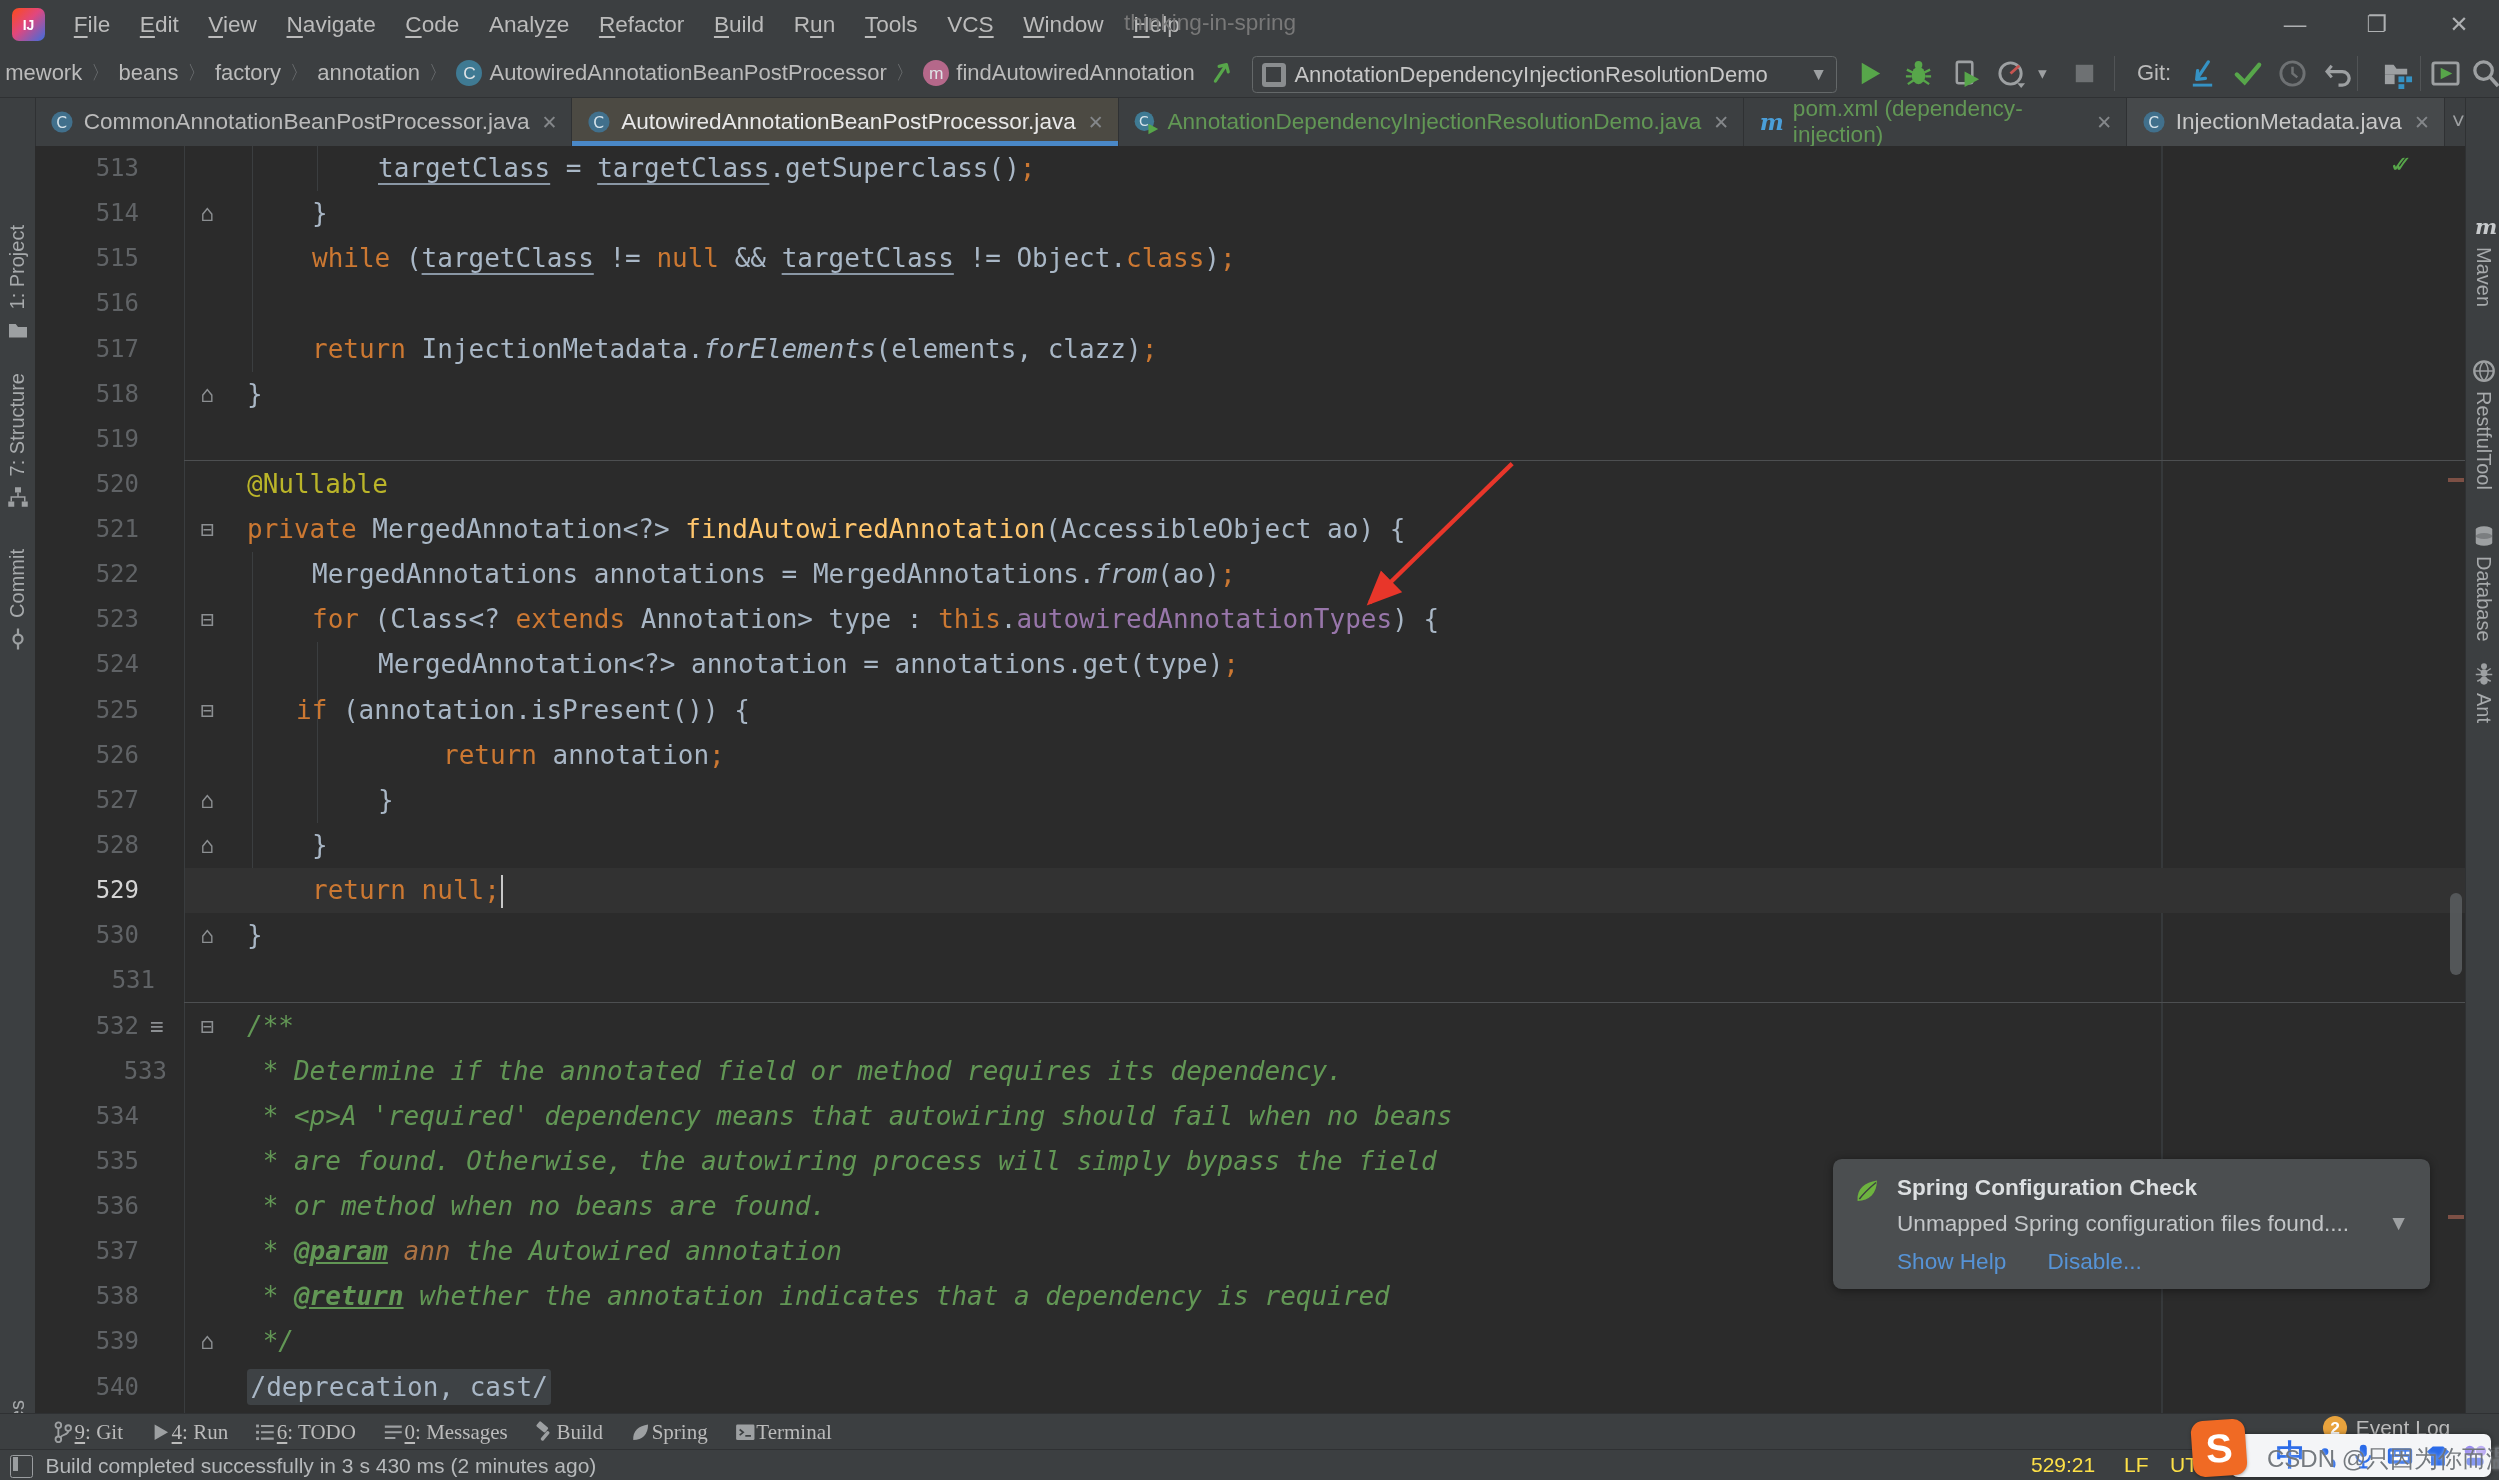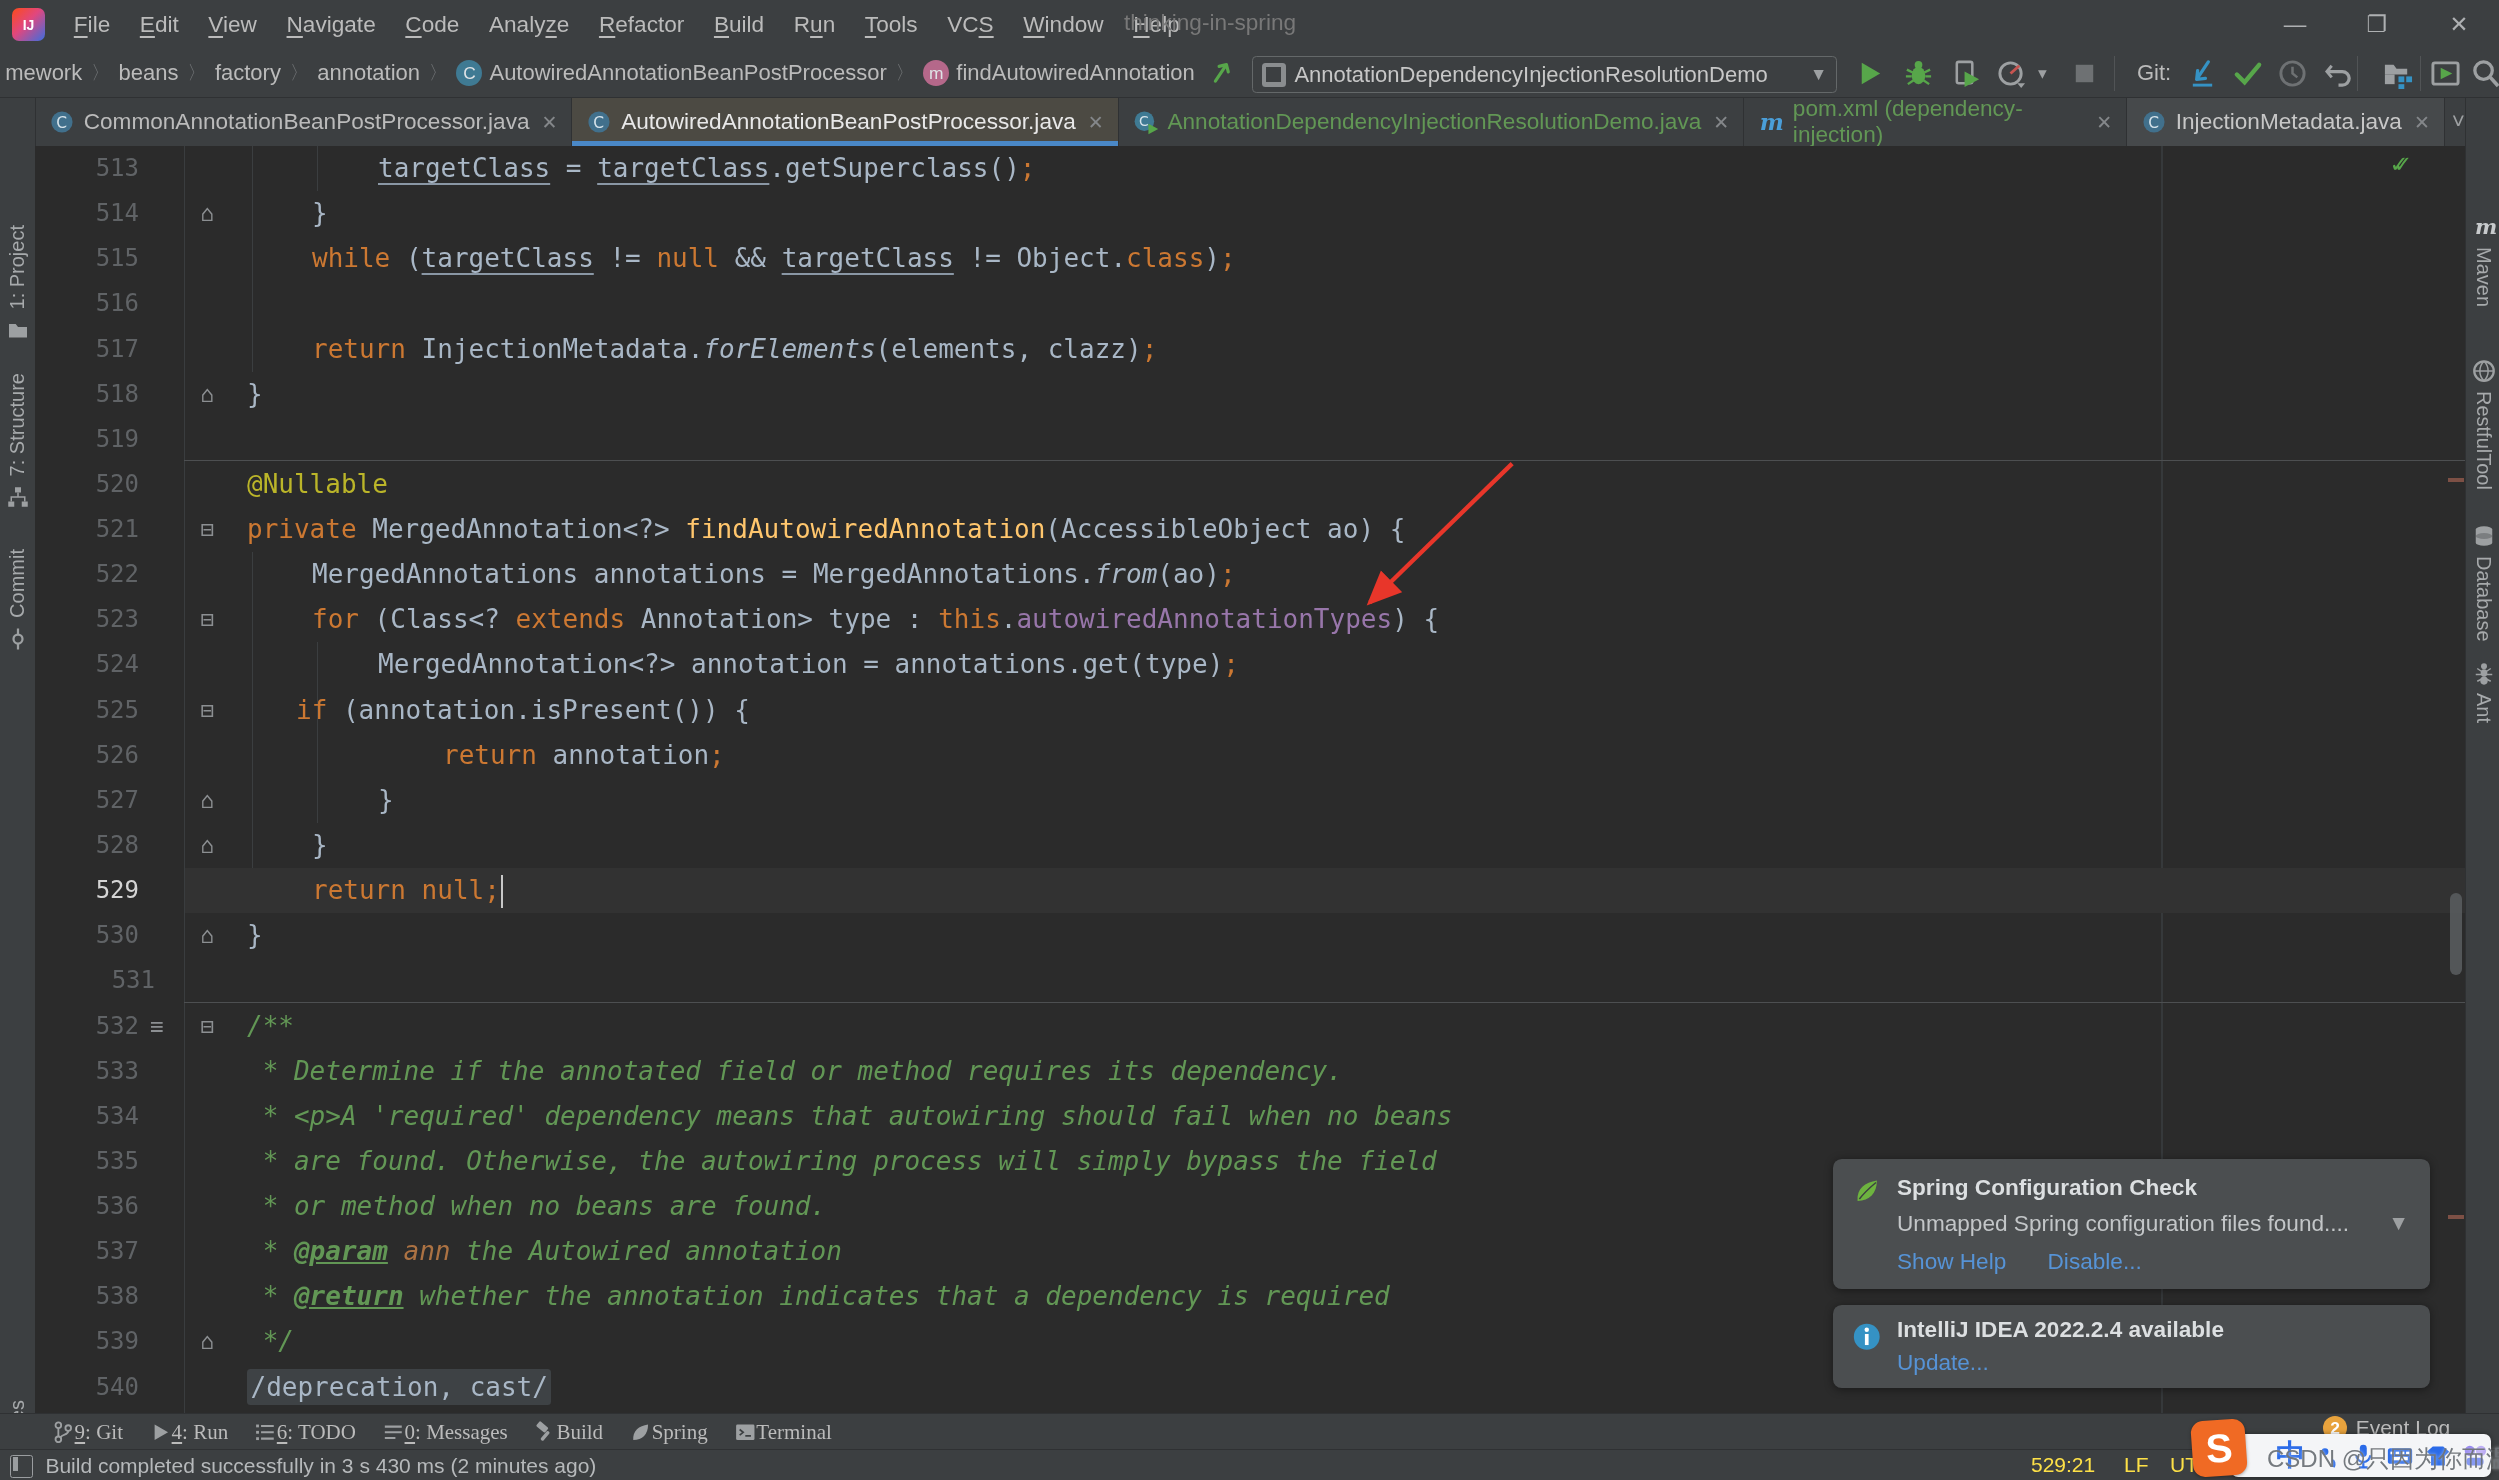--- a/index.html
+++ b/index.html
@@ -392,21 +392,21 @@
         <div class="code-line" style="top: 722px; padding-left: 128px;"><span class="s-k">return null;</span><span class="caret"></span></div>
         <div class="gnum" style="top: 767px;">530</div>
         <div class="fold-mark" style="top: 767px;">⌂</div>
         <div class="code-line" style="top: 767px; padding-left: 63px;"><span class="s-t">}</span></div>
         <div class="gnum" style="top: 812px; padding-left: 16px;">531</div>
         <div class="code-line" style="top: 812px; padding-left: 63px;"></div>
         <div class="gnum" style="top: 858px;">532</div>
         <div class="fold-mark" style="top: 858px;">⊟</div>
         <div class="doc-ic" style="top: 858px;">≡</div>
         <div class="code-line" style="top: 858px; padding-left: 63px;"><span class="s-c">/**</span></div>
-        <div class="gnum" style="top: 903px;">533</div>
+        <div class="gnum" style="top: 903px; padding-left: 28px;">533</div>
         <div class="code-line" style="top: 903px; padding-left: 63px;"><span class="s-c"> * Determine if the annotated field or method requires its dependency.</span></div>
         <div class="gnum" style="top: 948px;">534</div>
         <div class="code-line" style="top: 948px; padding-left: 63px;"><span class="s-c"> * &lt;p&gt;A 'required' dependency means that autowiring should fail when no beans</span></div>
         <div class="gnum" style="top: 993px;">535</div>
         <div class="code-line" style="top: 993px; padding-left: 63px;"><span class="s-c"> * are found. Otherwise, the autowiring process will simply bypass the field</span></div>
         <div class="gnum" style="top: 1038px;">536</div>
         <div class="code-line" style="top: 1038px; padding-left: 63px;"><span class="s-c"> * or method when no beans are found.</span></div>
         <div class="gnum" style="top: 1083px;">537</div>
         <div class="code-line" style="top: 1083px; padding-left: 63px;"><span class="s-c"> * </span><span class="s-ct">@param</span><span class="s-c"> </span><span class="s-cp">ann</span><span class="s-c"> the Autowired annotation</span></div>
         <div class="gnum" style="top: 1128px;">538</div>
@@ -438,31 +438,20 @@
       <path d="M8 25 C14 17 20 12 26 7" stroke="#3c3f41" stroke-width="1.6" fill="none"></path>
     </svg>
     <div class="nt" style="position:absolute;left:64px;top:15.6px">Spring Configuration Check</div>
     <div style="position:absolute;left:64px;top:52px">Unmapped Spring configuration files found....</div>
     <div class="nchev">▼</div>
     <div style="position:absolute;left:64px;top:90px">
       <span class="nlink">Show Help</span>
       <span class="nlink">Disable...</span>
     </div>
   </div>
-  <div id="notif-1" class="notif" style="top:1305px;height:83px">
-    <svg class="nicon" viewBox="0 0 32 32">
-      <circle cx="16" cy="16" r="14" fill="#3592c4"></circle>
-      <rect x="14" y="13" width="4" height="12" fill="#fff"></rect>
-        <circle cx="16" cy="8.5" r="2.4" fill="#fff"></circle>
-    </svg>
-    <div class="nt" style="position:absolute;left:64px;top:12px">IntelliJ IDEA 2022.2.4 available</div>
-    <div style="position:absolute;left:64px;top:45px">
-      <span class="nlink">Update...</span>
-    </div>
-  </div>
 
   <div id="toolwin-bar" class="abs">
     <div style="width:52px"></div>
     <div id="twb-items" style="display:flex">
         <div class="twb-item">
           <span style="display: inline-block; width: 22.6px; height: 22.6px; flex: 0 0 auto;"><svg viewBox="0 0 32 32" width="100%" height="100%">
               <circle cx="9" cy="6" r="4" fill="none" stroke="#9da0a2" stroke-width="2.6"></circle>
               <circle cx="9" cy="26" r="4" fill="none" stroke="#9da0a2" stroke-width="2.6"></circle>
               <circle cx="23" cy="10" r="4" fill="none" stroke="#9da0a2" stroke-width="2.6"></circle>
               <path d="M9 10 v12 M23 14 c0 6 -8 4 -11 9" stroke="#9da0a2" stroke-width="2.6" fill="none"></path>

